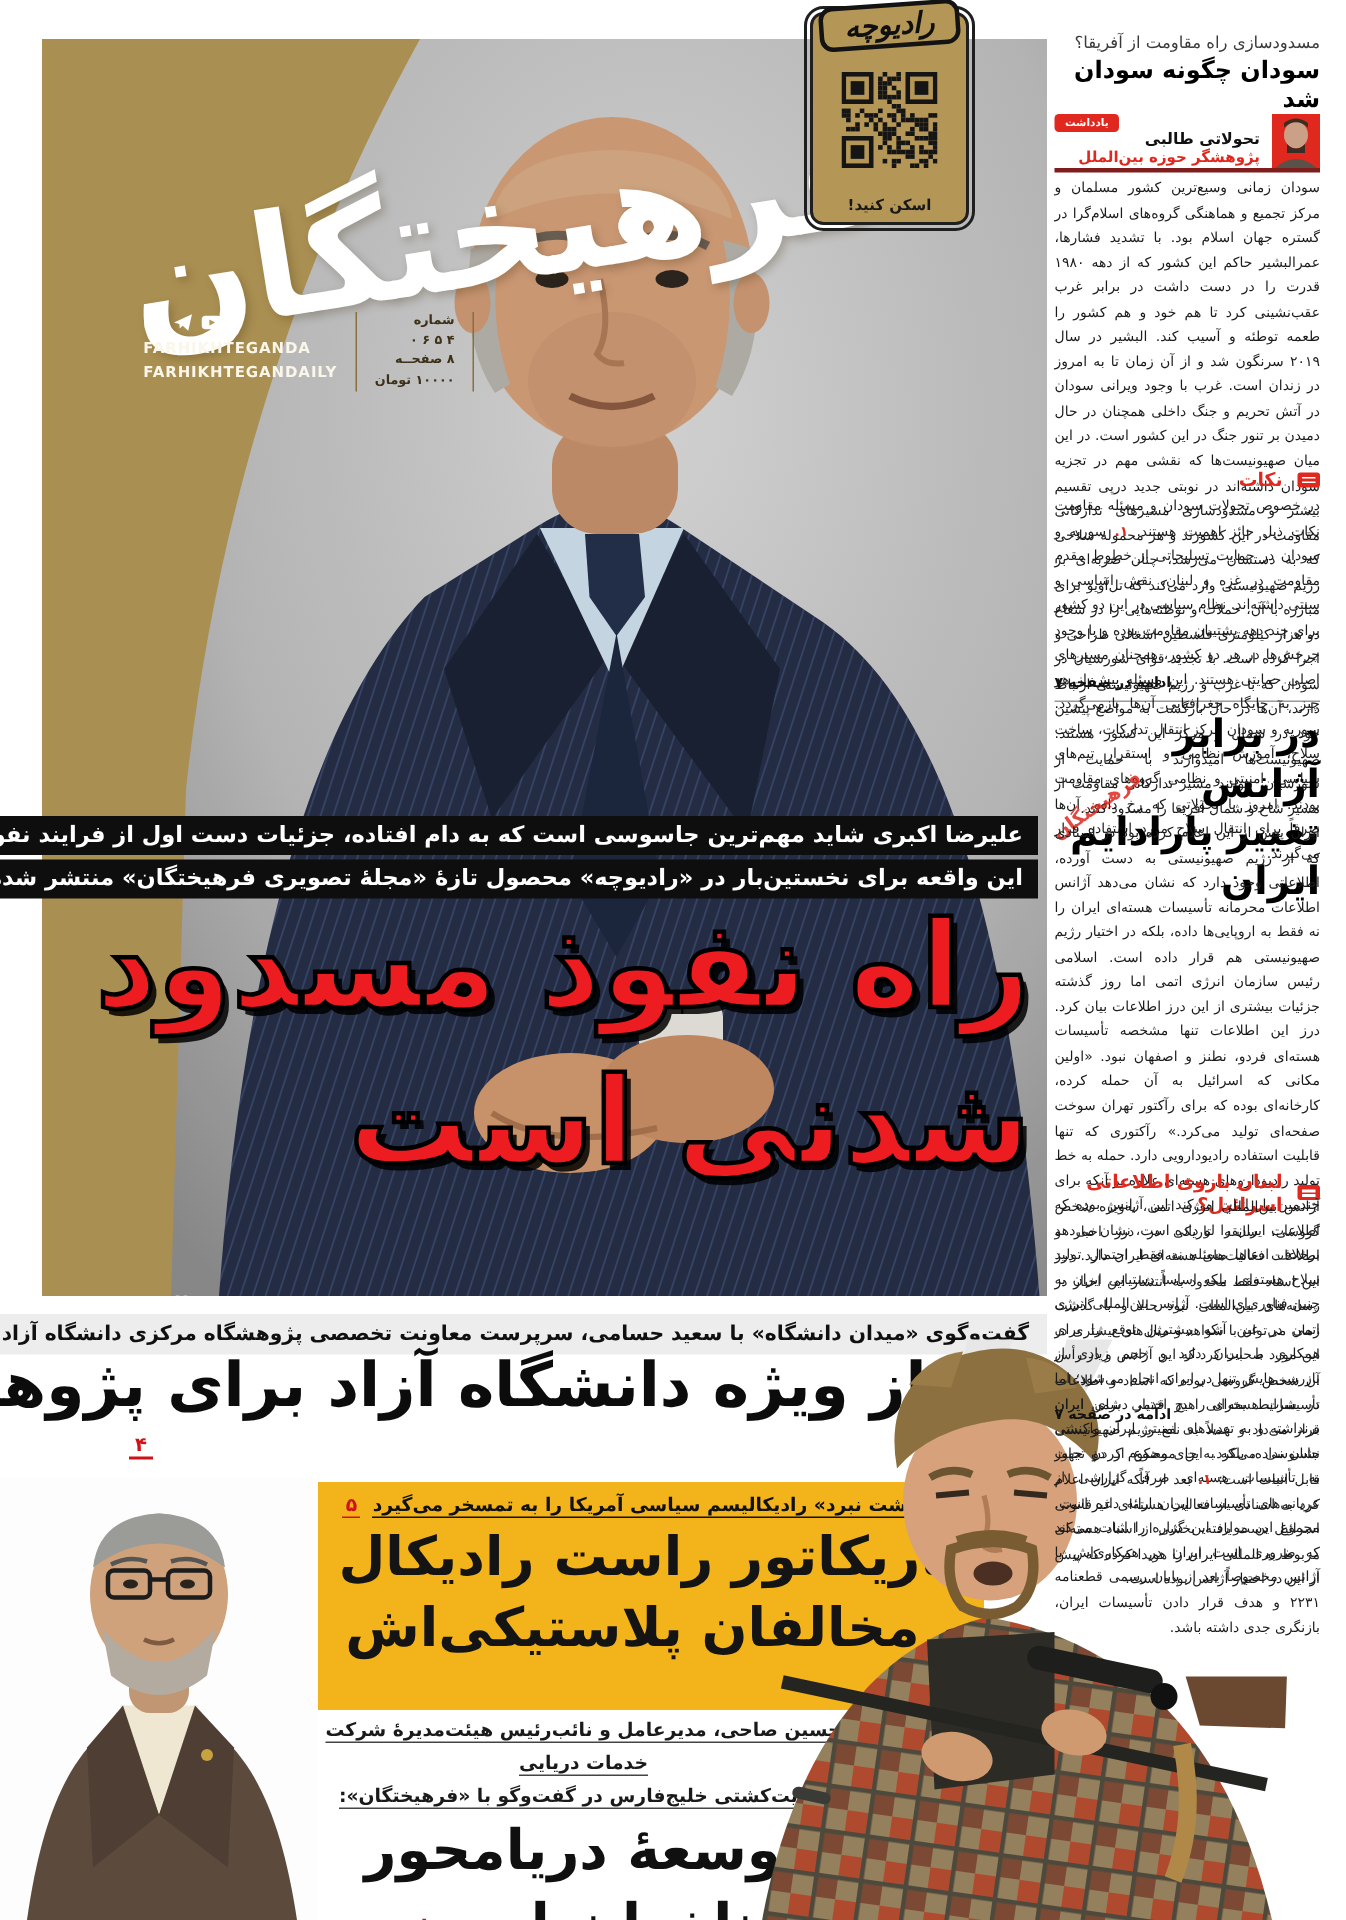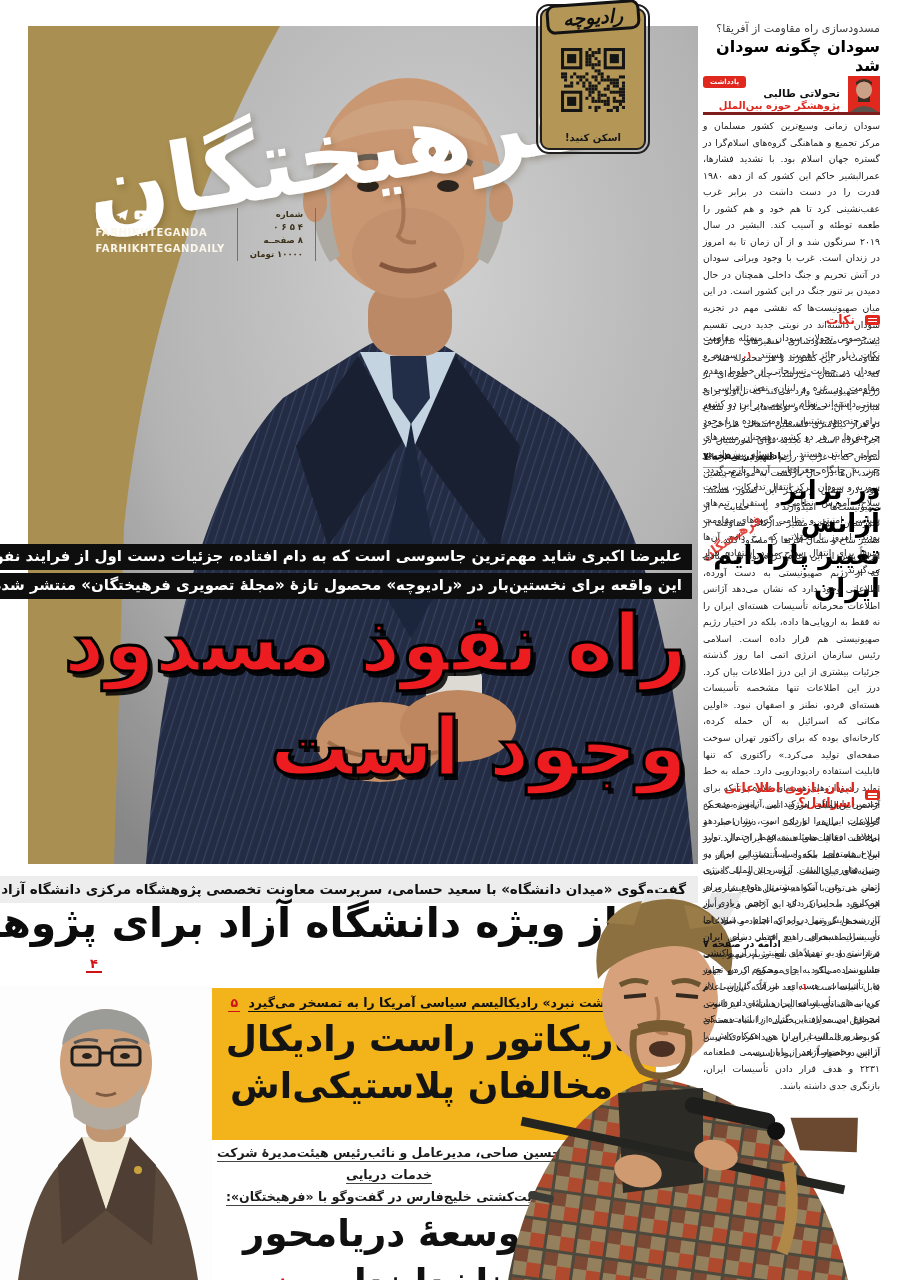--- a/index.html
+++ b/index.html
@@ -189,21 +189,21 @@
 
   <div id="lead-page-marker" class="abs">۲</div>
 </div>
 
 <div id="caption-bars" class="abs">
   <span class="bar">علیرضا اکبری شاید مهم‌ترین جاسوسی است که به دام افتاده، جزئیات دست اول از فرایند نفوذ و کشف</span>
   <span class="bar">این واقعه برای نخستین‌بار در «رادیوچه» محصول تازهٔ «مجلهٔ تصویری فرهیختگان» منتشر شده است</span>
 </div>
 <div id="lead-headline" class="abs">
   <div>راه نفوذ مسدود</div>
-  <div>وجود است</div>
+  <div>شدنی است</div>
 </div>
 
 <div id="qr-box" class="abs">
   <div id="qr-brand">رادیوچه</div>
   <svg id="qr-code" width="64" height="64" viewBox="0 0 21 21">
     <rect width="21" height="21" fill="#b49757"></rect>
     <g id="qr-modules" fill="#151515">
         <rect x="0" y="0" width="7" height="7"></rect>
         <rect x="1" y="1" width="5" height="5" fill="#b49757"></rect>
         <rect x="2" y="2" width="3" height="3"></rect>

